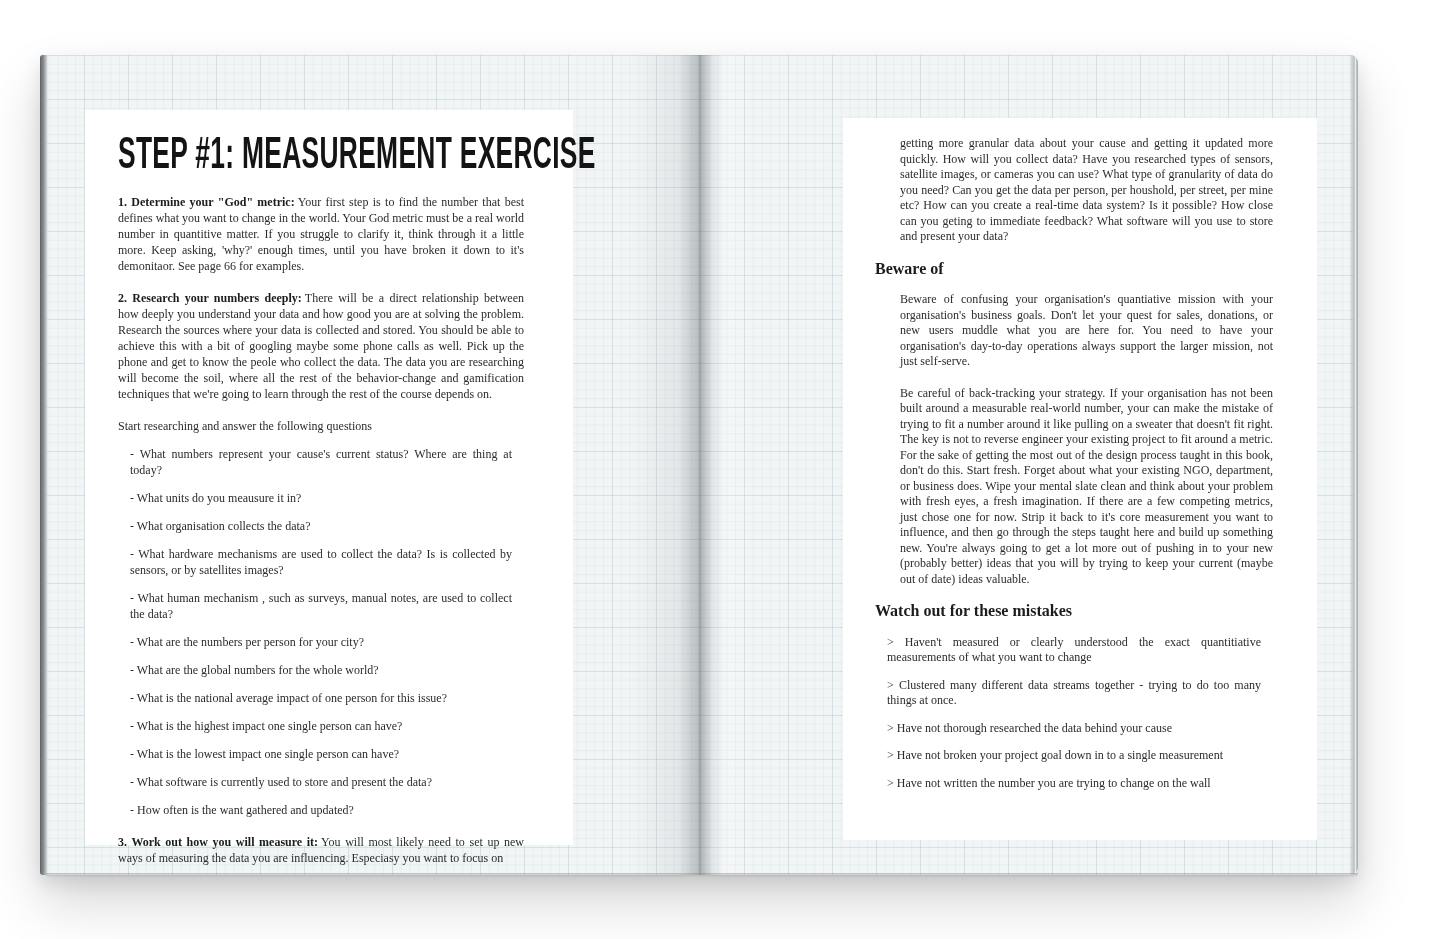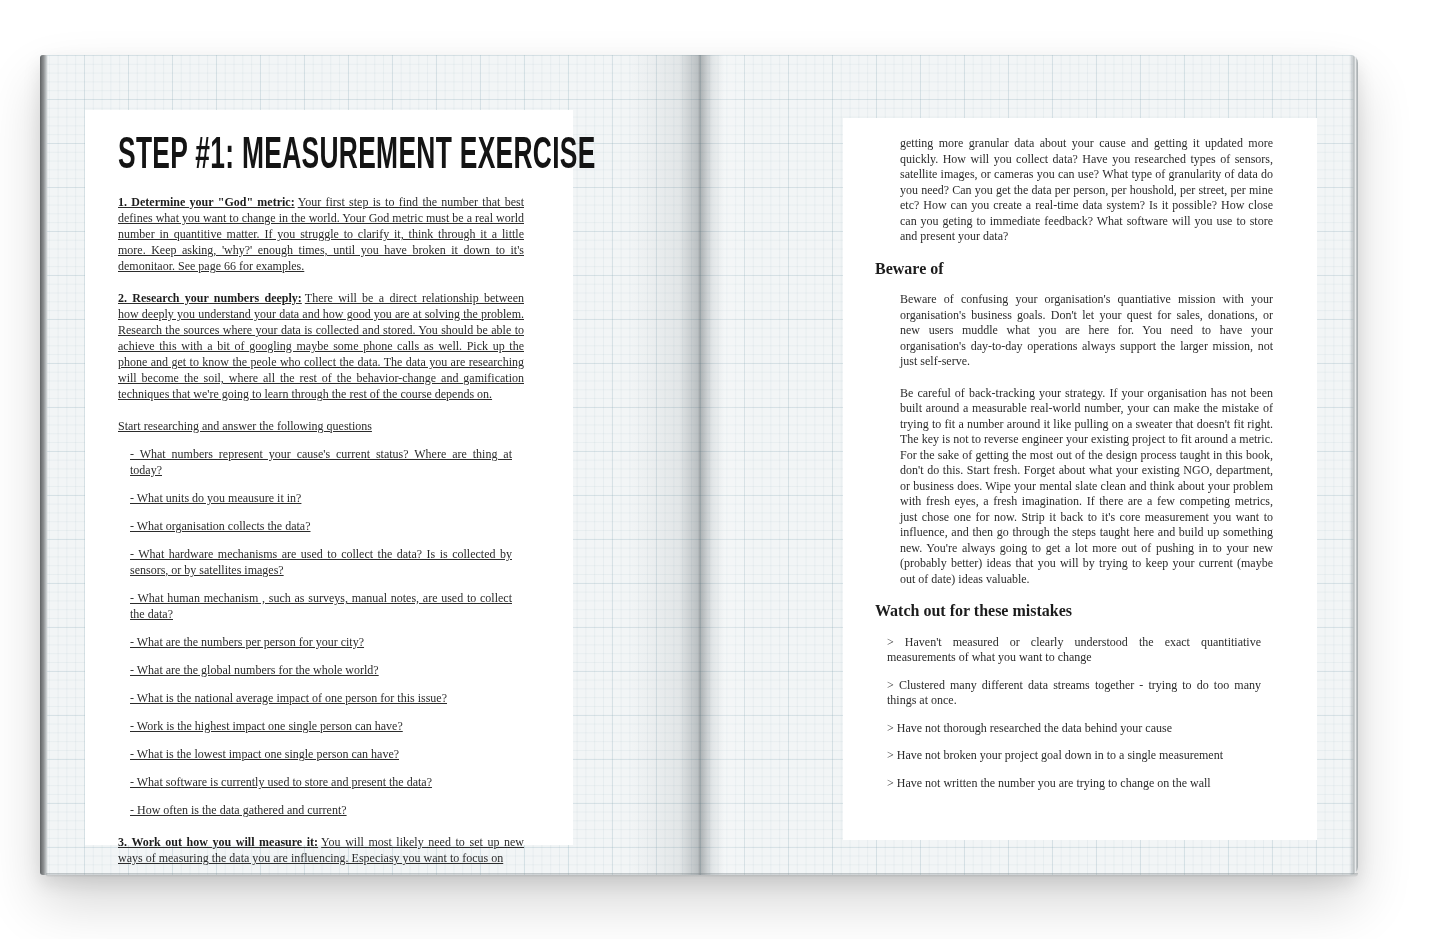--- a/index.html
+++ b/index.html
@@ -61,21 +61,21 @@
     background: linear-gradient(180deg, rgba(130,137,140,0.45), rgba(130,137,140,0.05));
     border-radius: 0 0 6px 3px;
   }
 
   
   .sheet {
     position: absolute;
     background: #ffffff;
     color: #2b2b2b;
   }
-  .sheet-left  { left: 45px;  top: 55px; width: 488px; height: 735px; padding: 16px 49px 0 33px; text-decoration: underline; }
+  .sheet-left  { left: 45px;  top: 55px; width: 488px; height: 735px; padding: 16px 49px 0 33px; }
   .sheet-right { left: 803px; top: 63px; width: 474px; height: 722px; padding: 18px 44px 0 32px; }
 
   
   h1.title {
     font-family: "Liberation Sans", sans-serif;
     font-weight: 700;
     font-size: 44px;
     line-height: 46px;
     height: 46px;
     color: #141414;
@@ -140,29 +140,29 @@
         <p>- What hardware mechanisms are used to collect the data? Is is collected by sensors, or by satellites images?</p>
 
         <p>- What human mechanism , such as surveys, manual notes, are used to collect the data?</p>
 
         <p>- What are the numbers per person for your city?</p>
 
         <p>- What are the global numbers for the whole world?</p>
 
         <p>- What is the national average impact of one person for this issue?</p>
 
-        <p>- Work is the highest impact one single person can have?</p>
+        <p>- What is the highest impact one single person can have?</p>
 
         <p>- What is the lowest impact one single person can have?</p>
 
 
 
         <p>- What software is currently used to store and present the data?</p>
 
-        <p>- How often is the data gathered and current?</p>
+        <p>- How often is the want gathered and updated?</p>
       </div>
 
     <p class="para"><b>3.  Work out how you will measure it:</b><span>You will most likely need to set up new ways of measuring the data you are influencing. Especiasy you want to focus on</span></p>
   </div>
 
   <div class="sheet sheet-right">
     <p class="para">getting more granular data about your cause and getting it updated more quickly. How will you collect data? Have you researched types of sensors, satellite images, or cameras you can use? What type of granularity of data do you need? Can you get the data per person, per houshold, per street, per mine etc? How can you create a real-time data system? Is it possible? How close can you geting to immediate feedback? What software will you use to store and present your data?</p>
 
     <h2 class="subhead">Beware of</h2>
 

